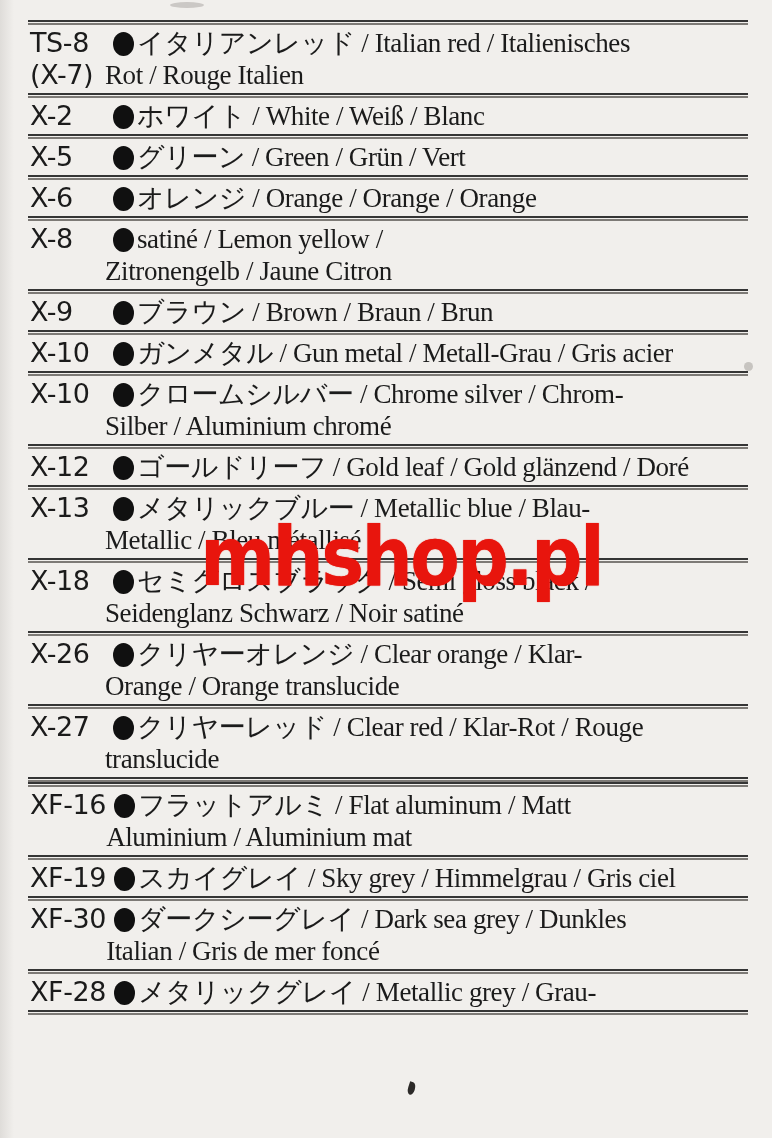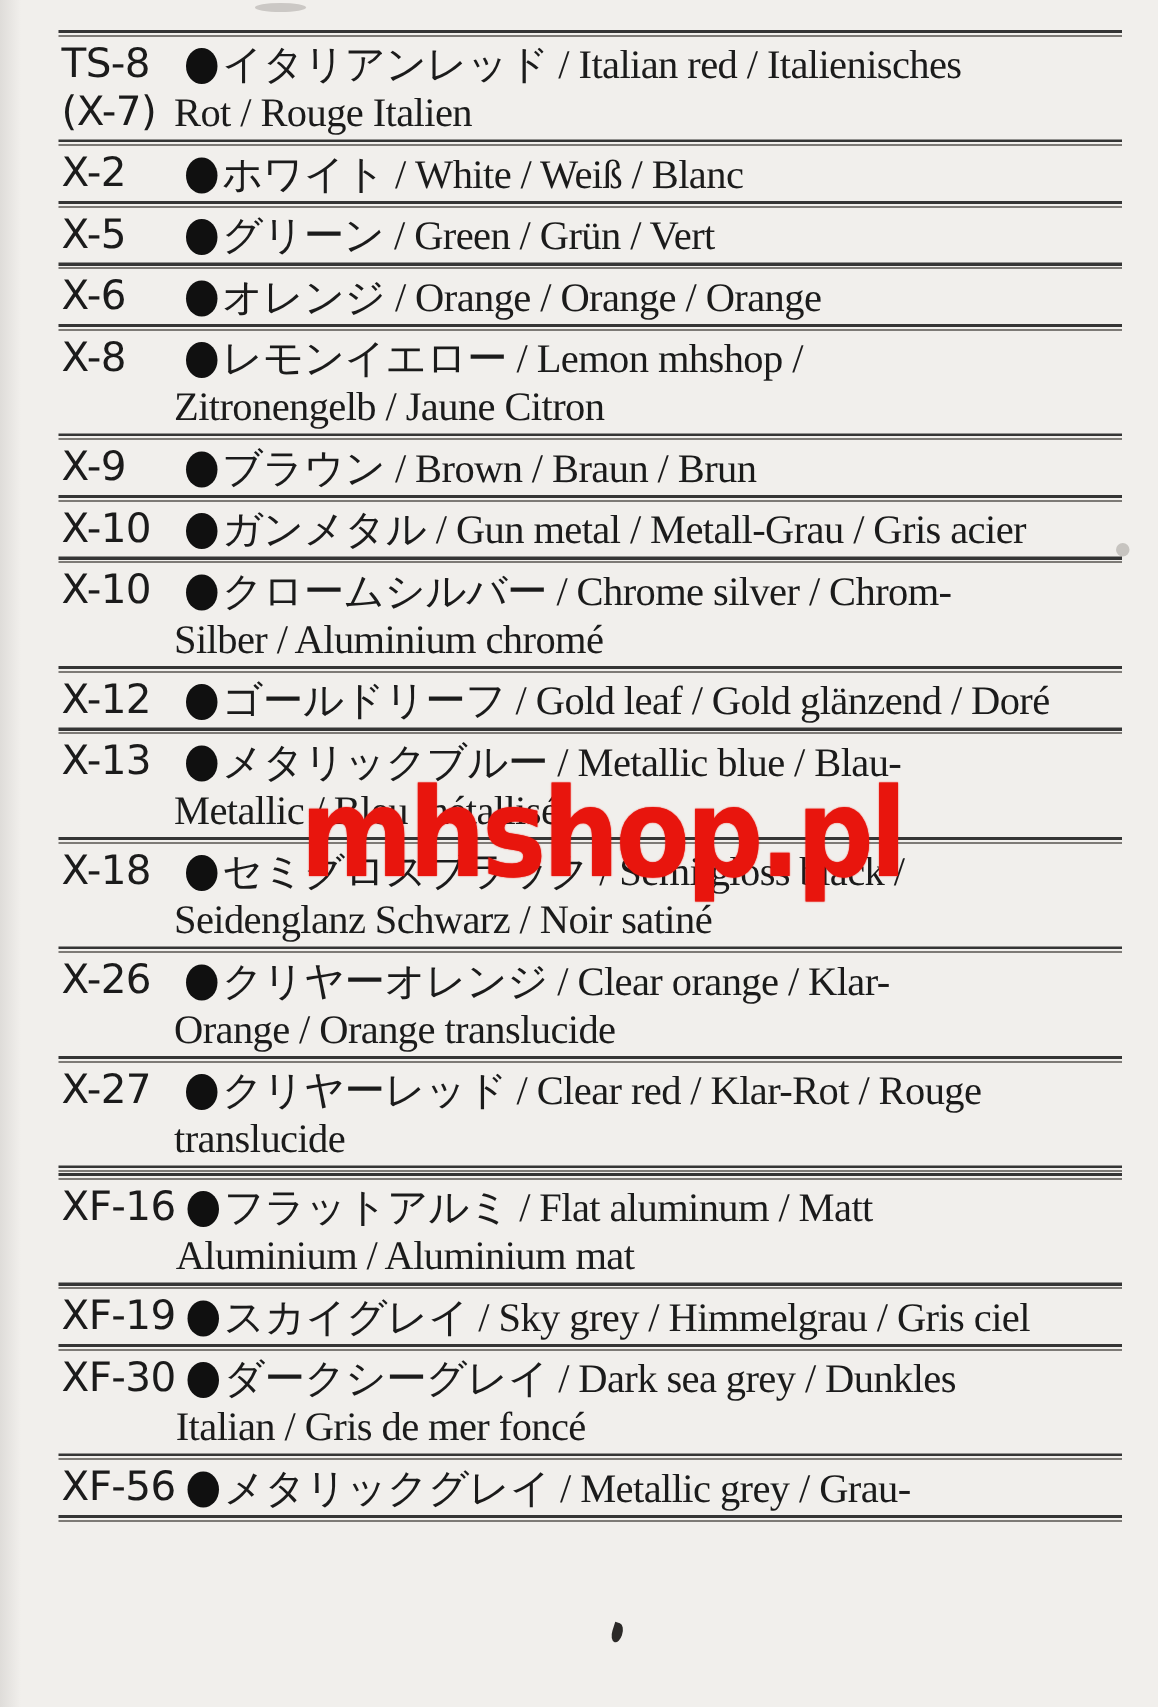--- a/index.html
+++ b/index.html
@@ -11,21 +11,21 @@
     color: #1b1b1b;
   }
   
   .page-edge {
     position: absolute; left: 0; top: 0; bottom: 0; width: 14px;
     background: linear-gradient(to right, rgba(60,55,50,0.10), rgba(60,55,50,0));
     pointer-events: none;
   }
   .chart {
     position: absolute;
-    top: 20px; left: 11px; right: 0;
+    top: 20px; left: 0; right: 0;
   }
   .rule {
     height: 5px;
     margin: 0 24px 0 28px;
     background: linear-gradient(
       #353535 0, #353535 2px,
       rgba(0,0,0,0) 2px, rgba(0,0,0,0) 3.2px,
       #7d7a76 3.2px, #7d7a76 4.6px,
       rgba(0,0,0,0) 4.6px);
   }
@@ -126,21 +126,21 @@
       <div class="content-cell">
         <div class="tline"><span class="bullet" style="background: rgb(16, 16, 16);"></span><span>オレンジ / Orange / Orange / Orange</span></div>
       </div>
     </div>
     <div class="rule"></div>
     <div class="row">
       <div class="code-cell">
         <div>X-8</div>
       </div>
       <div class="content-cell">
-        <div class="tline"><span class="bullet" style="background: rgb(16, 16, 16);"></span><span>レモンイエロー / Lemon mhshop /</span></div>
+        <div class="tline"><span class="bullet" style="background: rgb(16, 16, 16);"></span><span>satiné / Lemon yellow /</span></div>
         <div class="tline"><span>Zitronengelb / Jaune Citron</span></div>
       </div>
     </div>
     <div class="rule"></div>
     <div class="row">
       <div class="code-cell">
         <div>X-9</div>
       </div>
       <div class="content-cell">
         <div class="tline"><span class="bullet" style="background: rgb(16, 16, 16);"></span><span>ブラウン / Brown / Braun / Brun</span></div>
@@ -240,21 +240,21 @@
         <div>XF-30</div>
       </div>
       <div class="content-cell">
         <div class="tline"><span class="bullet" style="background: rgb(16, 16, 16);"></span><span>ダークシーグレイ / Dark sea grey / Dunkles</span></div>
         <div class="tline"><span>Italian / Gris de mer foncé</span></div>
       </div>
     </div>
     <div class="rule"></div>
     <div class="row">
       <div class="code-cell">
-        <div>XF-56</div>
+        <div>XF-28</div>
       </div>
       <div class="content-cell">
         <div class="tline"><span class="bullet" style="background: rgb(16, 16, 16);"></span><span>メタリックグレイ / Metallic grey / Grau-</span></div>
       </div>
     </div>
     <div class="rule"></div>
   </div>
 
 <div class="watermark" style="color: rgb(232, 21, 13);">mhshop.pl</div>
 

